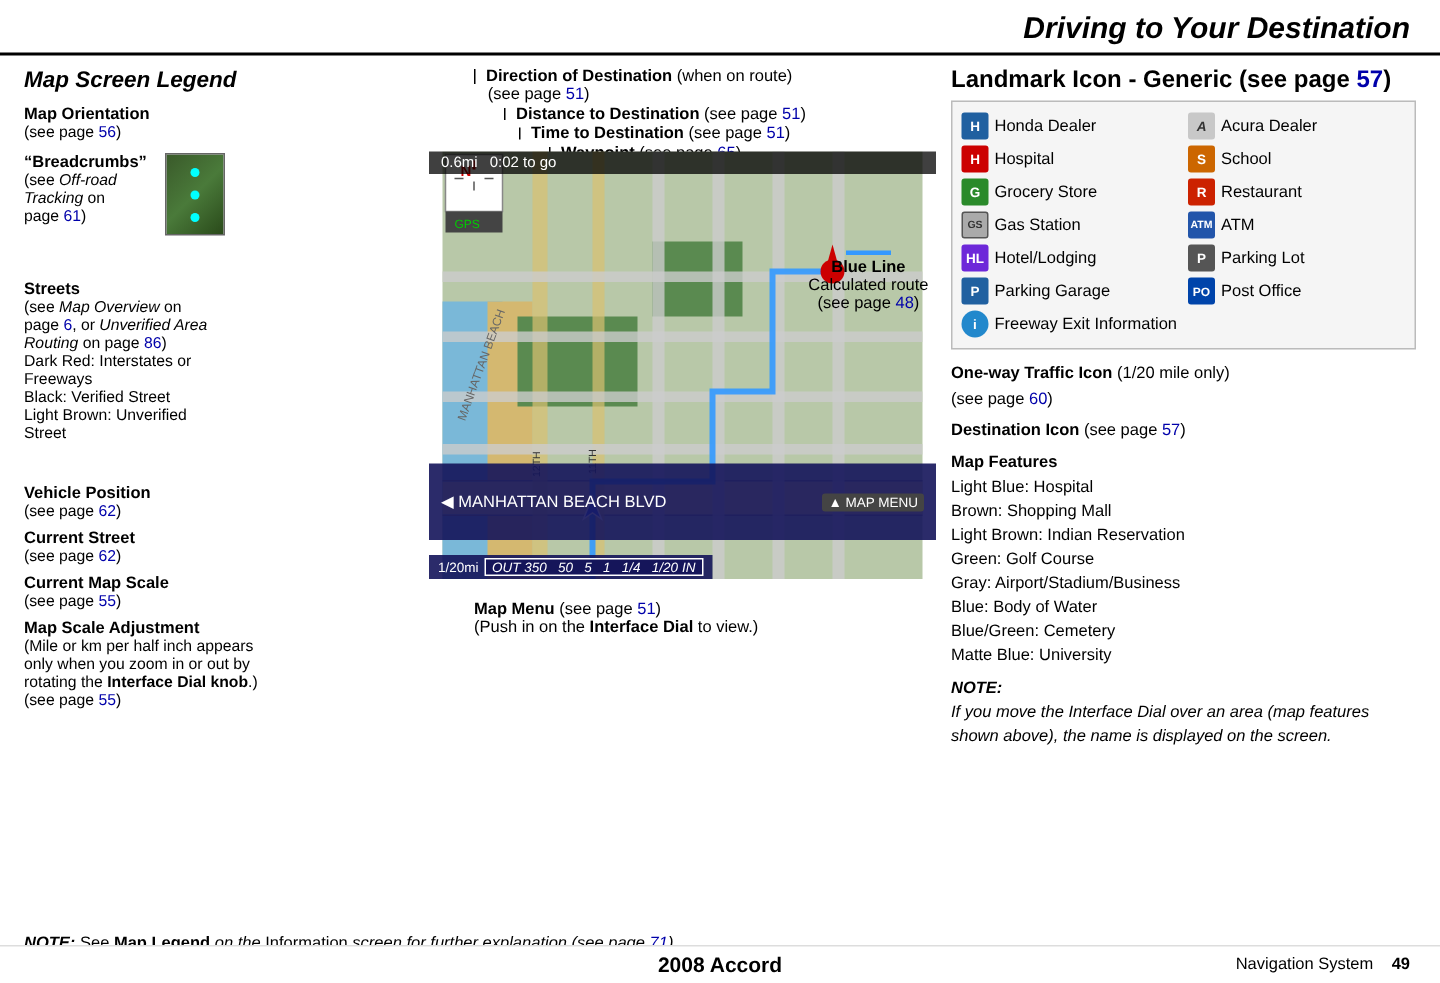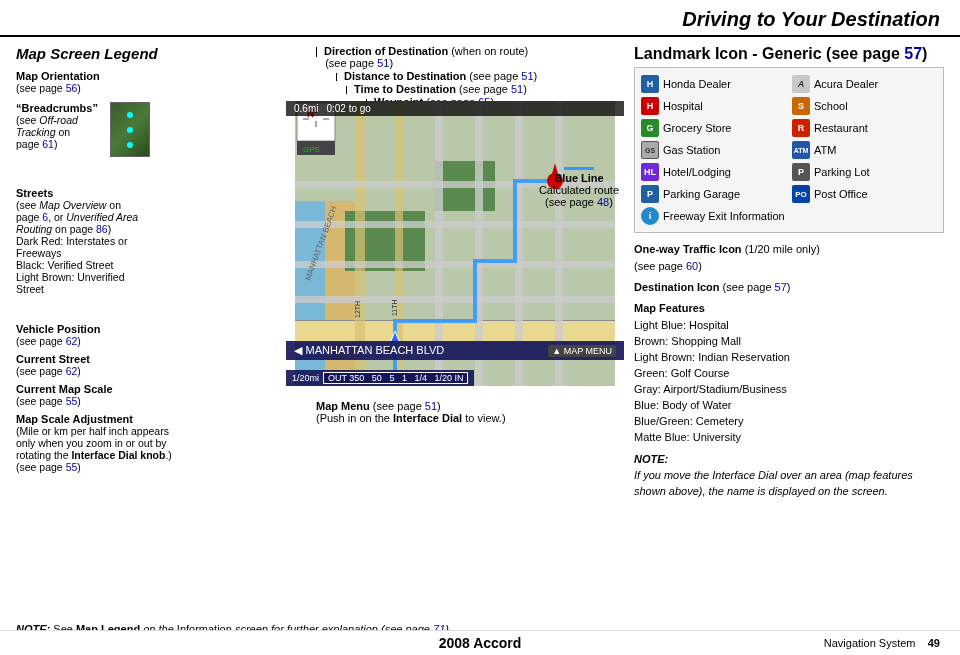--- a/index.html
+++ b/index.html
@@ -333,29 +333,29 @@
         <text x="8" y="51" font-size="8" fill="#00cc00">GPS</text>
       </svg>
 
       
       <div style="position:absolute; top:0; left:0; right:0; background:rgba(0,0,0,0.75); color:#fff; font-size:10px; padding:2px 50px 2px 8px; display:flex; gap:8px;">
         <span>0.6mi</span>
         <span>0:02 to go</span>
       </div>
 
       
-      <div style="position:absolute; bottom:26px; left:0; right:0; background:rgba(20,20,90,0.9); color:#fff; font-size:11px; padding:3px 8px; display:flex; justify-content:space-between; align-items:center;">
+      <div style="position:absolute; bottom:26px; left:0; right:0; background:rgba(20,20,90,0.9); color:#fff; font-size:11px; padding:19px 8px; display:flex; justify-content:space-between; align-items:center;">
         <span>◀ MANHATTAN BEACH BLVD</span>
         <span style="background:#444; padding:1px 4px; font-size:9px; border-radius:2px;">▲ MAP MENU</span>
       </div>
 
       
       <div style="position:absolute; bottom:0; left:0; background:rgba(20,20,90,0.9); color:#fff; font-size:9px; padding:2px 6px; display:flex; align-items:center; gap:4px;">
         <span>1/20mi</span>
-        <span style="background:rgba(20,20,90,0.9); border:1px solid #fff; padding:0 4px; font-size:9px;">OUT 350 &nbsp; 50 &nbsp; 5 &nbsp; 1 &nbsp; 1/4 &nbsp; 1/20 IN</span>
+        <span style="background:rgba(20,20,90,0.9); border:1px solid #fff; padding:0 4px; font-size:9px;font-style:italic;">OUT 350 &nbsp; 50 &nbsp; 5 &nbsp; 1 &nbsp; 1/4 &nbsp; 1/20 IN</span>
       </div>
     </div>
 
     <div style="position:absolute; top:122px; right:5px; font-size:11px; text-align:center;">
       <div style="width:30px; height:3px; background:#3399ff; margin:0 auto 2px;"></div>
       <strong>Blue Line</strong><br>
       <span>Calculated route<br>(see page <span class="blue-link">48</span>)</span>
     </div>
 
     <div style="position:absolute; top:355px; left:30px; font-size:11px;">

